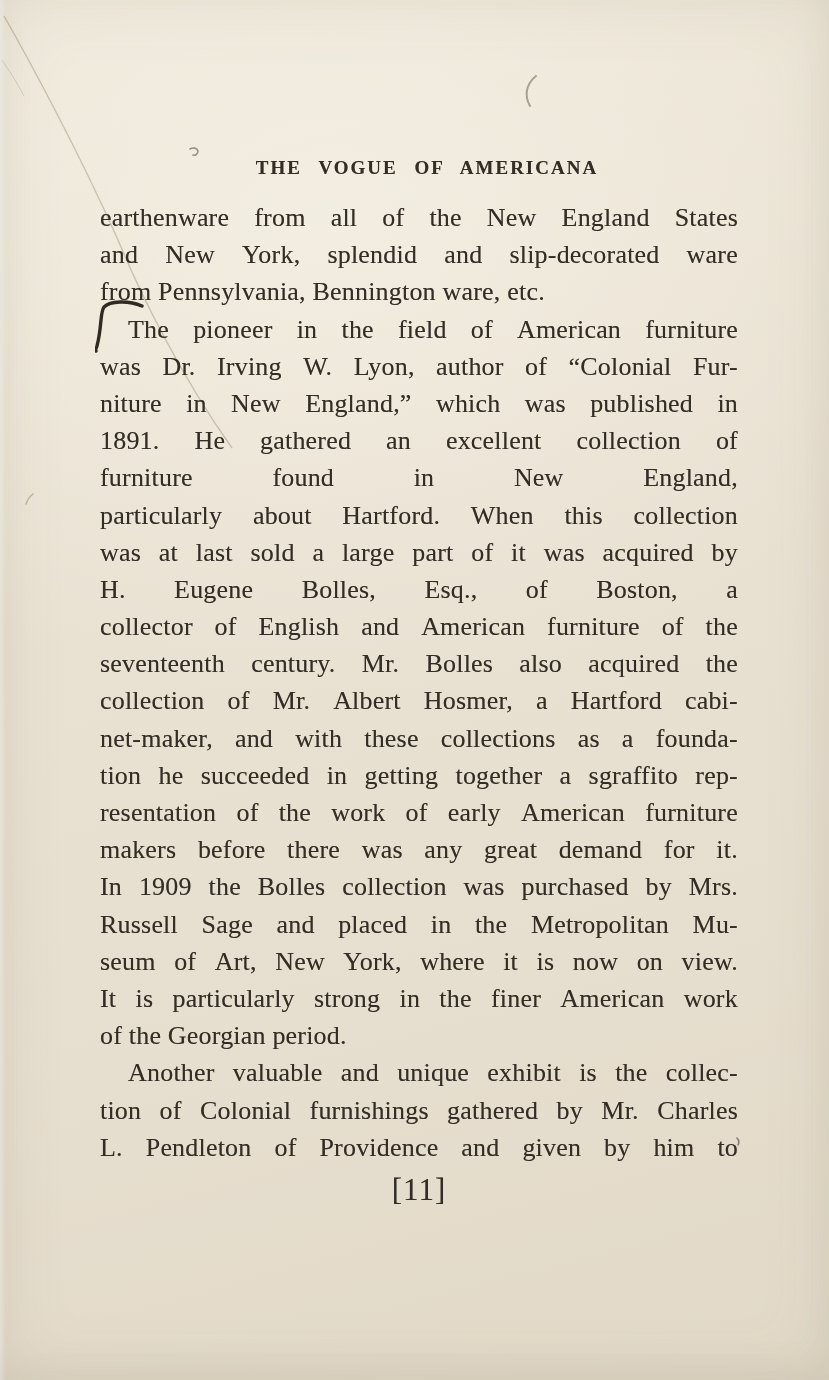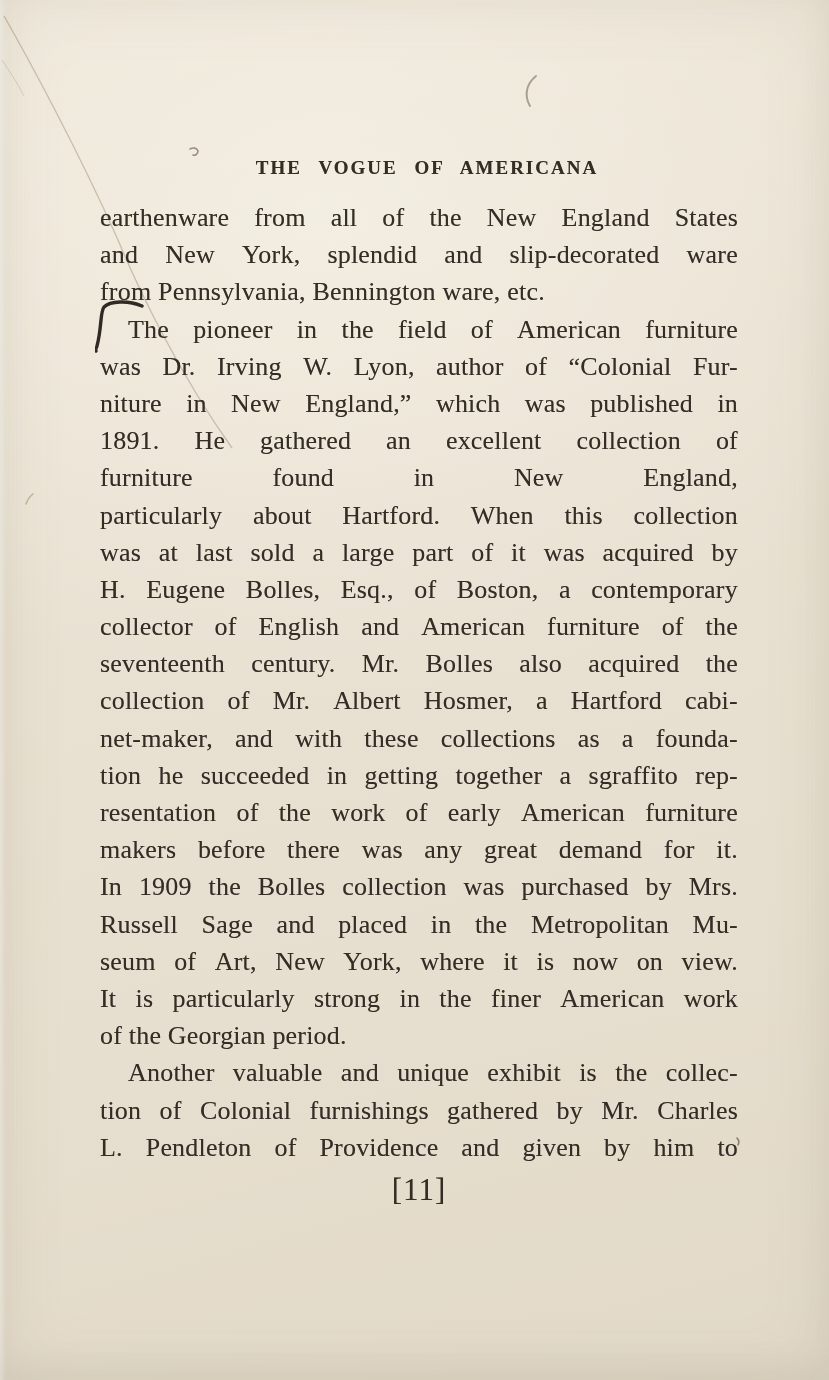--- a/index.html
+++ b/index.html
@@ -212,21 +212,20 @@
         <span>by</span>
       </div>
       <div class="line j">
         <span>H.</span>
         <span>Eugene</span>
         <span>Bolles,</span>
         <span>Esq.,</span>
         <span>of</span>
         <span>Boston,</span>
         <span>a</span>
-        <span>contemporary</span>
       </div>
       <div class="line j">
         <span>collector</span>
         <span>of</span>
         <span>English</span>
         <span>and</span>
         <span>American</span>
         <span>furniture</span>
         <span>of</span>
         <span>the</span>

